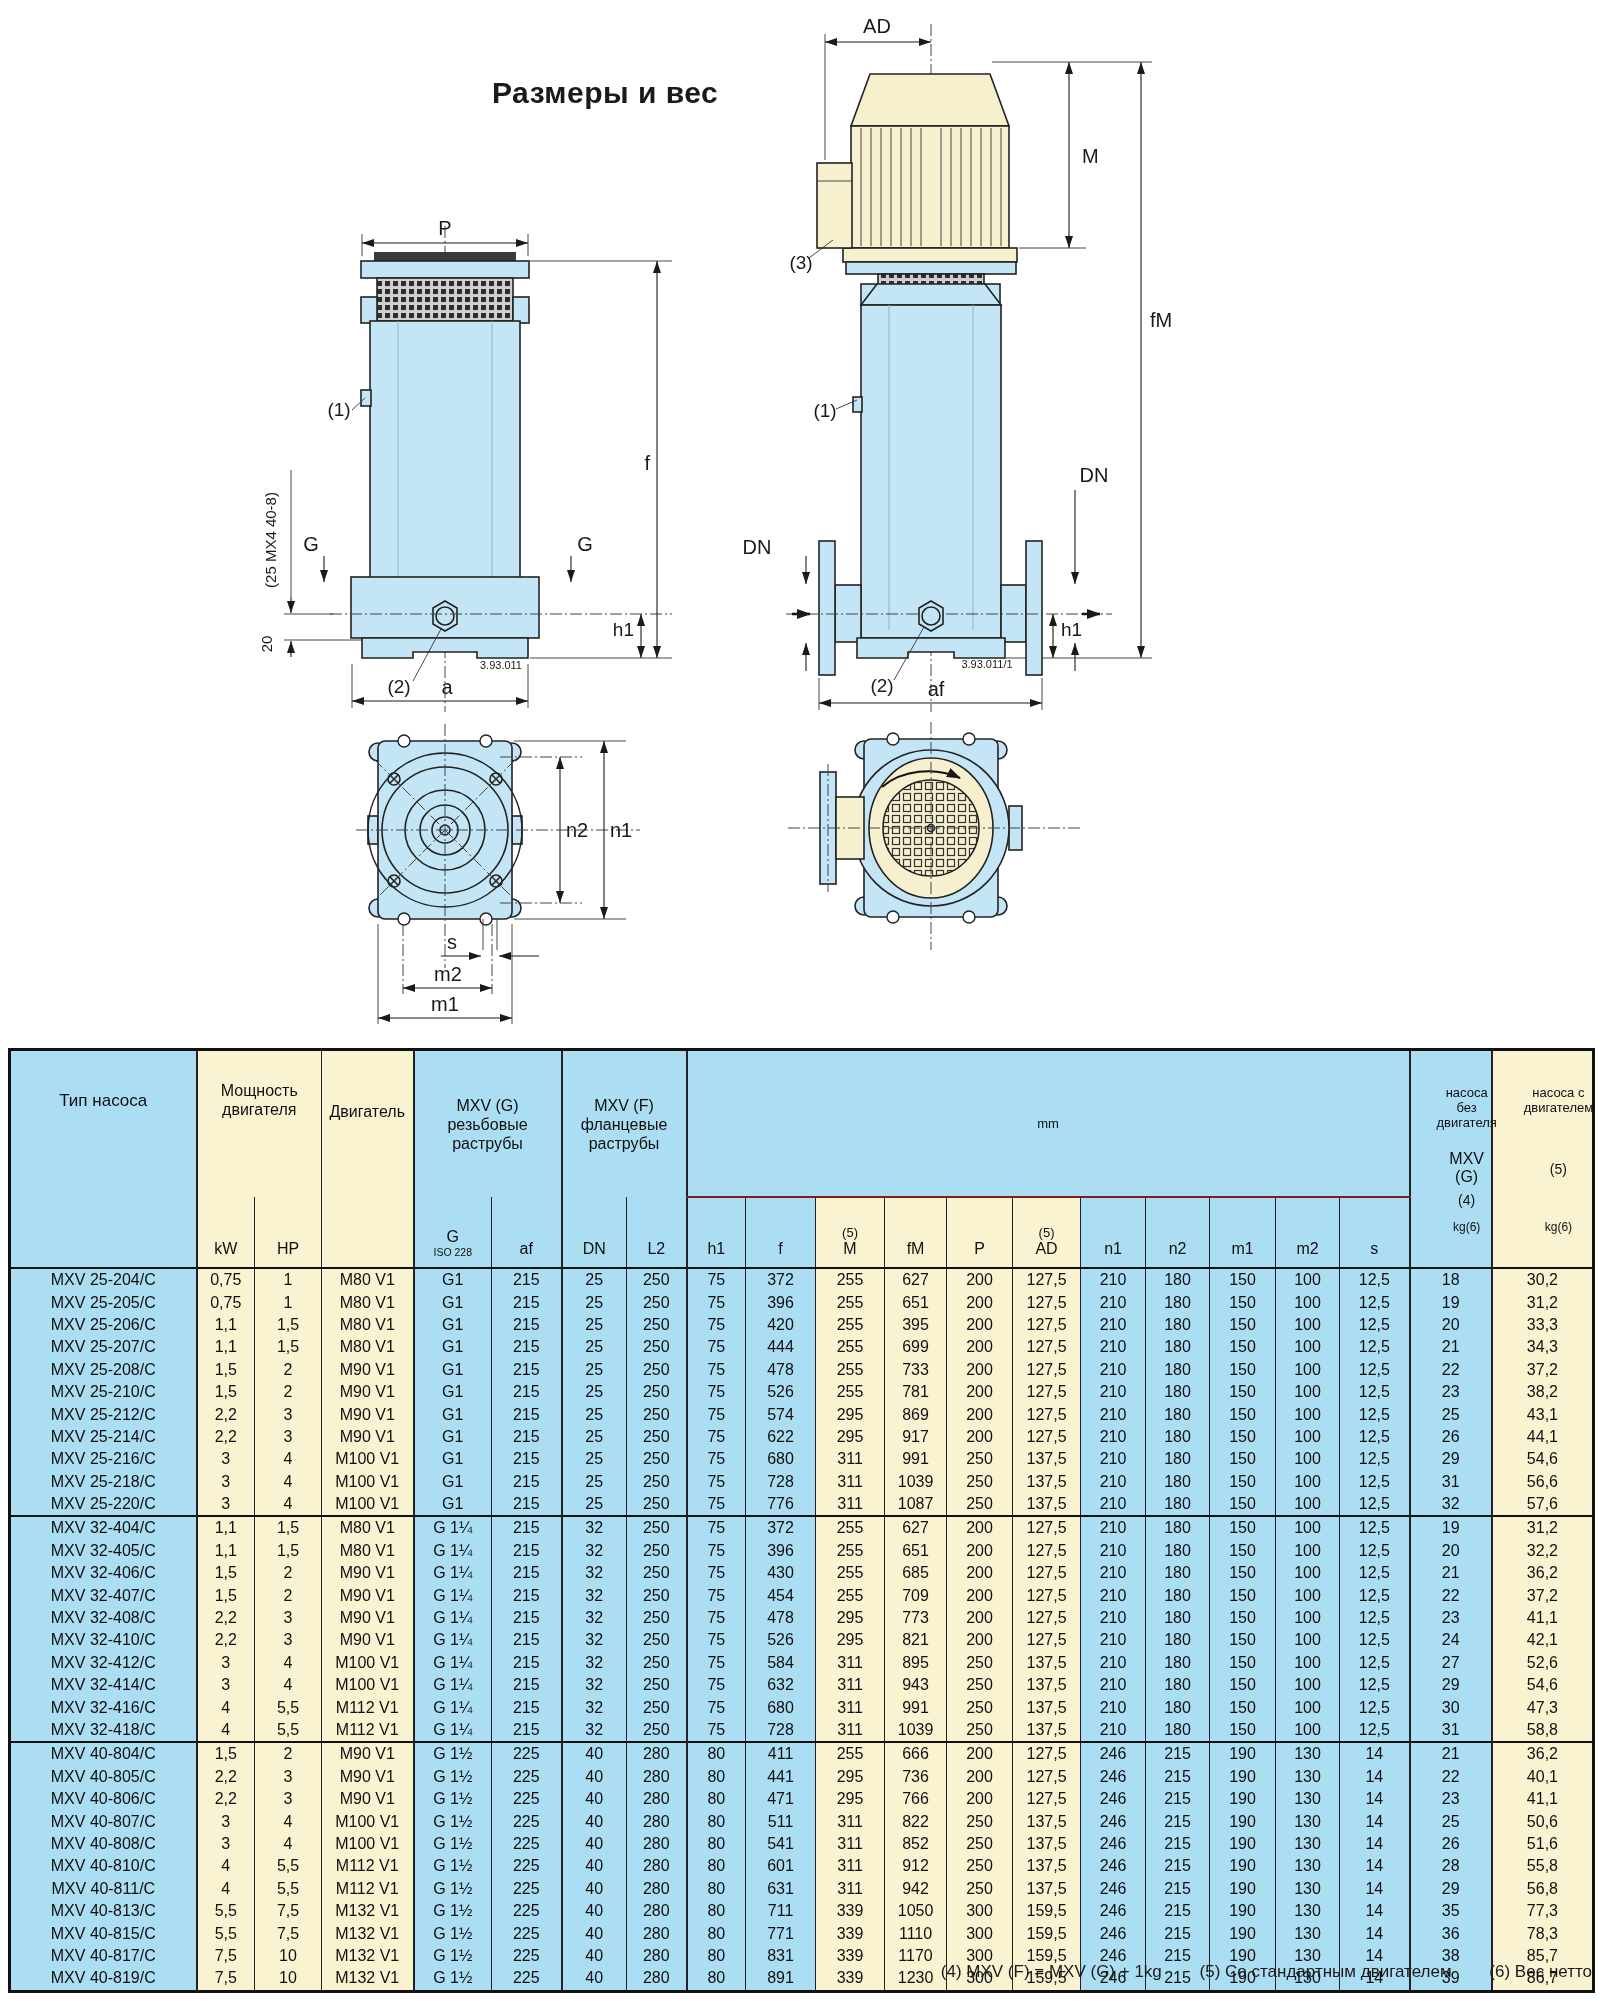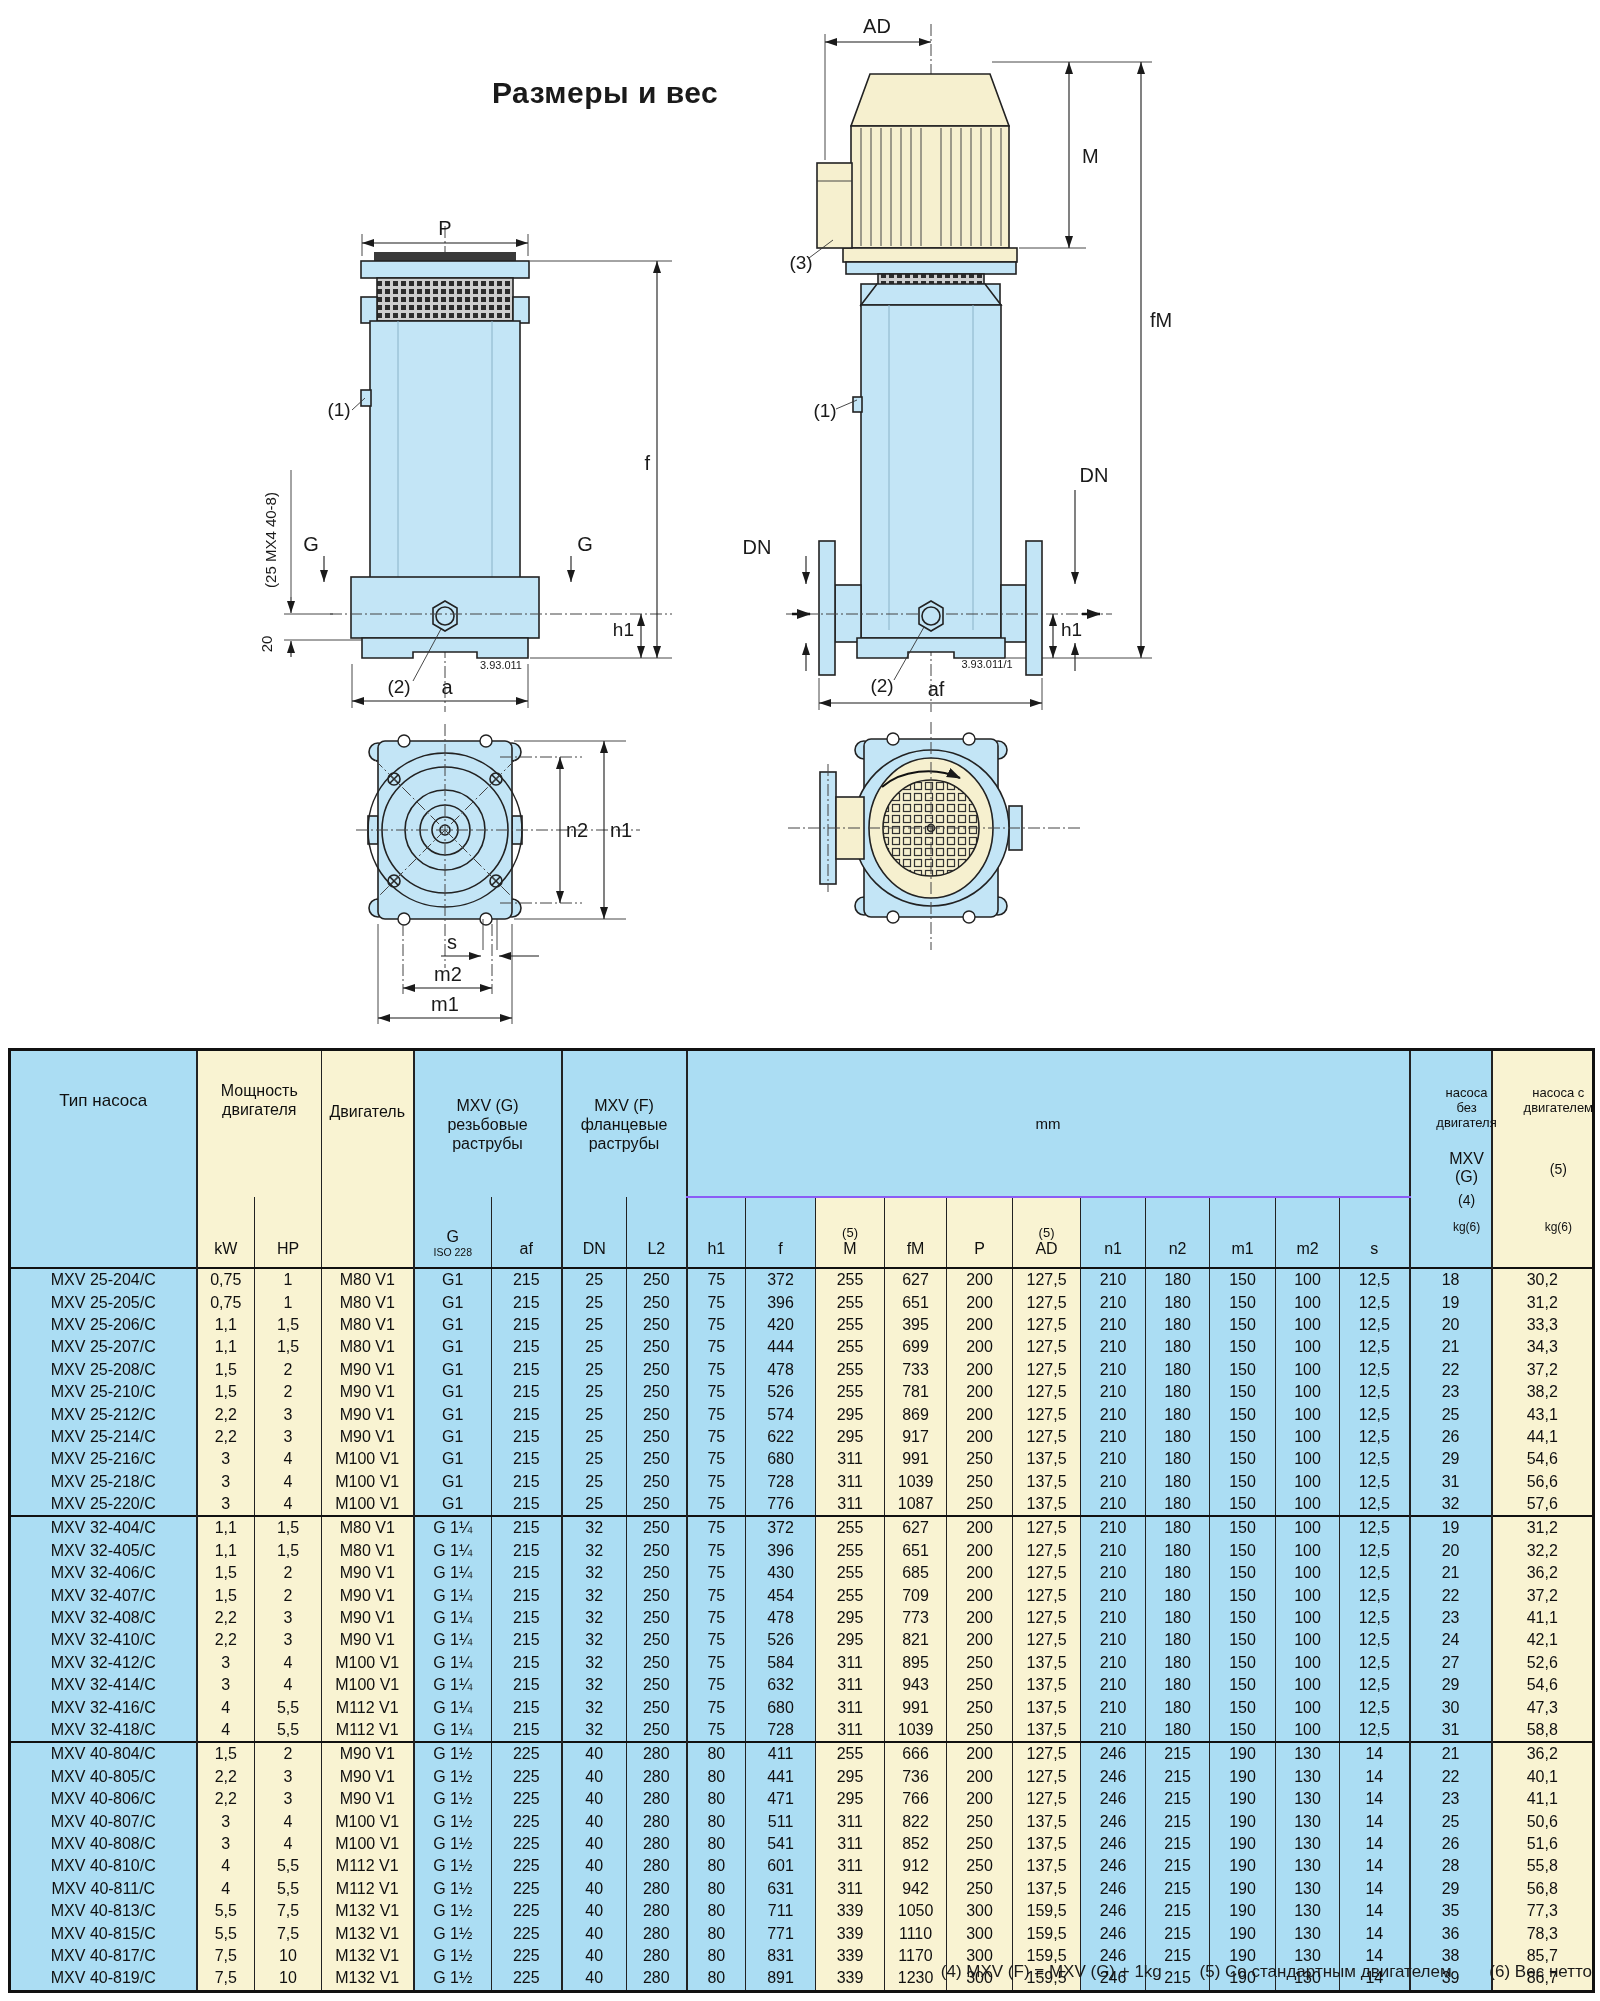--- a/index.html
+++ b/index.html
@@ -20,21 +20,21 @@
   td{height:22.4px;font-size:16px;text-align:center;line-height:1;color:#101010;white-space:nowrap;}
   tbody{border-top:2.5px solid #111;margin-top:41px;}
   thead th{font-weight:400;color:#101010;font-size:16px;text-align:center;}
   tr.r1 th{height:116px;}
   tr.r2 th{height:60px;vertical-align:bottom;padding-bottom:9px;border-top:0;}
   .ln{line-height:19px;}
   .th-type{vertical-align:top;padding-top:40px;font-size:17px;}
   .th-power{vertical-align:top;padding-top:30px;}
   .th-motor{vertical-align:top;padding-top:52px;}
   .th-g,.th-f{vertical-align:middle;}
-  .th-mm{border-bottom:2px solid #8b5cf6;font-size:15px;vertical-align:middle;}
+  .th-mm{border-bottom:2px solid #7f1d1d;font-size:13px;vertical-align:middle;}
   .kgbox{display:flex;flex-direction:column;align-items:center;height:172px;
          box-sizing:border-box;padding:12px 0 8px 0;font-size:13px;line-height:15px;margin-left:32px;}
   .kg-mid{font-size:16px;margin-top:20px;line-height:18px;}
   .kg-note{font-size:14px;margin-top:6px;line-height:16px;}
   .kg-note2{font-size:14px;margin-top:46px;line-height:16px;}
   .kg-unit{font-size:12px;margin-top:auto;line-height:19px;}
   .giso{font-size:10.5px;line-height:12px;}
   .n5{font-size:13px;line-height:14px;}
   .footnotes{position:absolute;left:8px;top:1962px;width:1584px;text-align:right;
              font-size:17px;color:#1a1a1a;}

